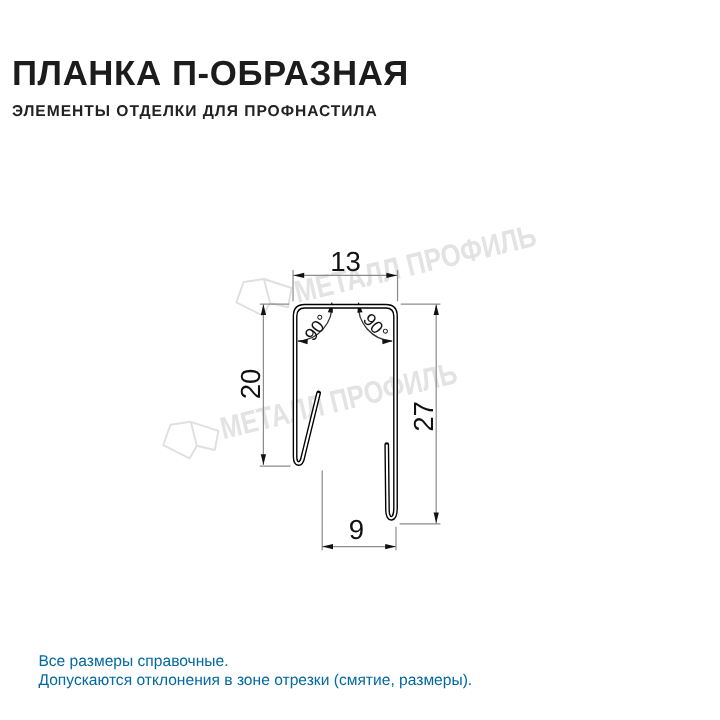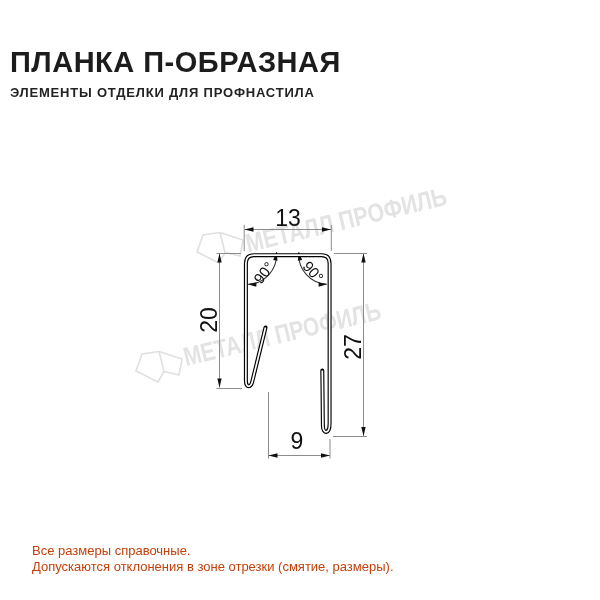--- a/index.html
+++ b/index.html
@@ -2,21 +2,21 @@
 <html><head>
 <meta charset="utf-8">
 <style>
   html,body{margin:0;padding:0;background:#fff;}
   .canvas{position:relative;width:600px;height:600px;background:#ffffff;overflow:hidden;
           font-family:"Liberation Sans", sans-serif;}
   .header{position:absolute;top:48px;left:10px;width:600px;color:#1c1c1c;}
   .title-line{font-size:29px;line-height:28px;font-weight:800;letter-spacing:0.5px;}
   .subtitle{margin-top:9px;font-size:13px;font-weight:700;letter-spacing:0.8px;color:#222;}
   .drawing-svg{position:absolute;left:0;top:0;width:600px;height:600px;}
-  .footer{position:absolute;left:32px;top:543px;font-size:13px;line-height:15.5px;color:#c2410c;}
+  .footer{position:absolute;left:32px;top:543px;font-size:13px;line-height:15.5px;color:#0369a1;}
   .wm-text{font-weight:700;fill:#e3e3e3;}
   .dim-label{font-size:23px;fill:#111;}
   .angle-label{font-size:15px;fill:#111;}
   .thin{stroke:#8c8c8c;stroke-width:1;fill:none;}
   .arcline{stroke:#333;stroke-width:1.1;fill:none;}
   .arrow{fill:#111;stroke:none;}
   .logo{stroke:#e0e0e0;stroke-width:1.6;fill:none;stroke-linejoin:round;}
 </style>
 </head>
 <body>

